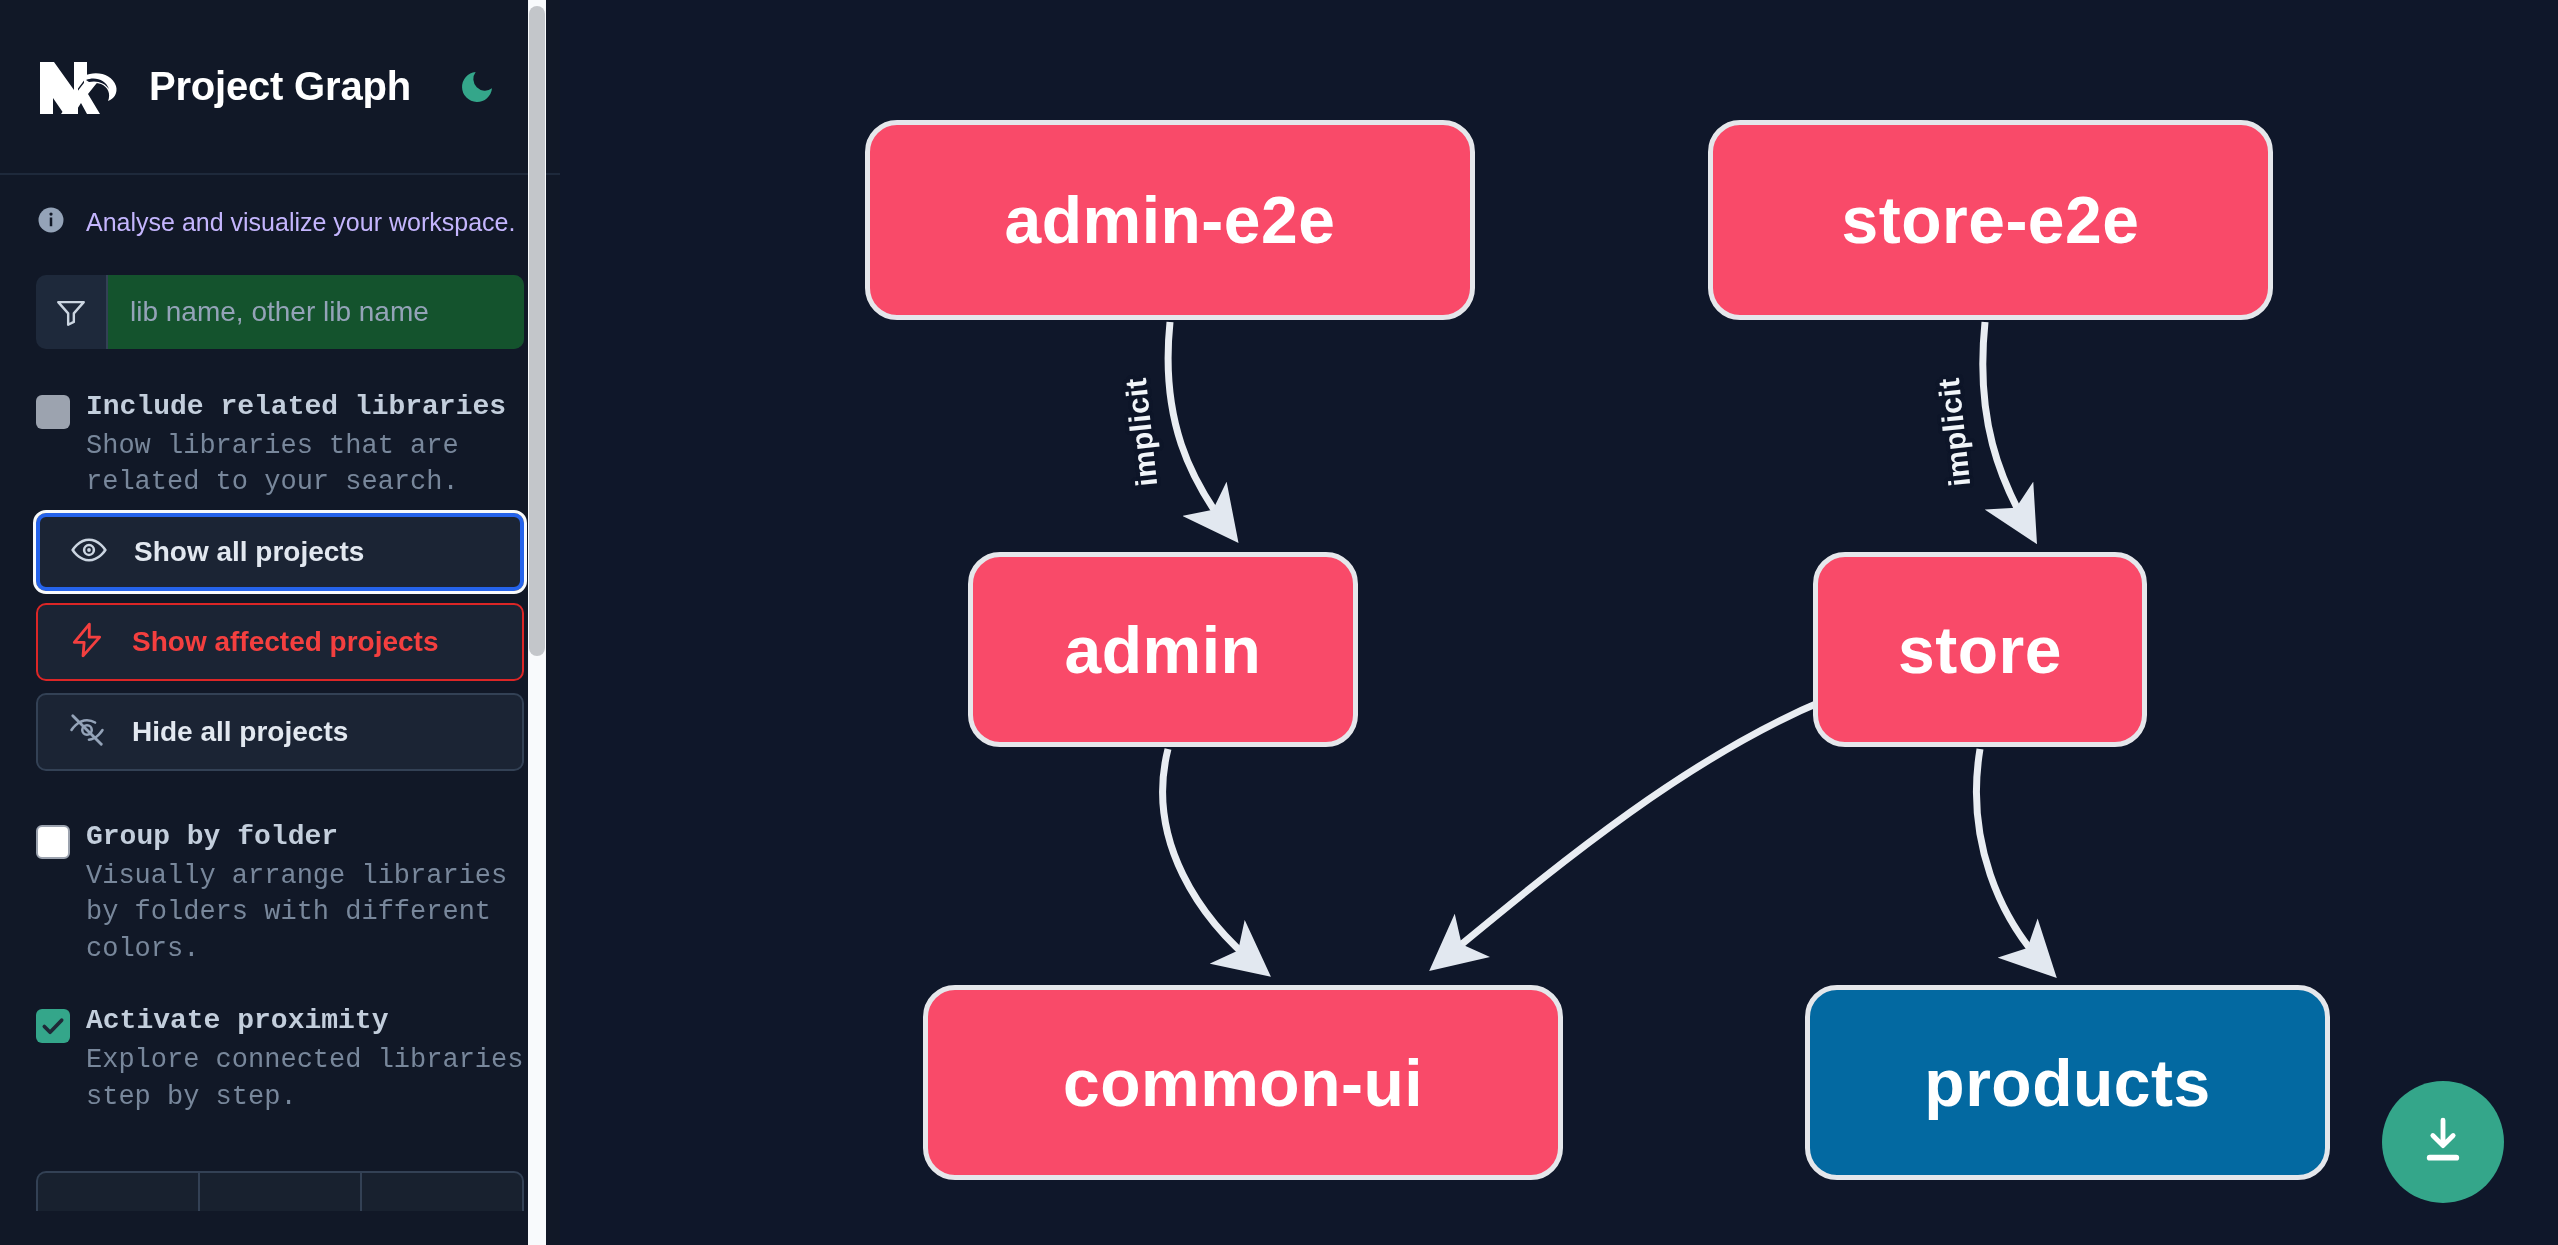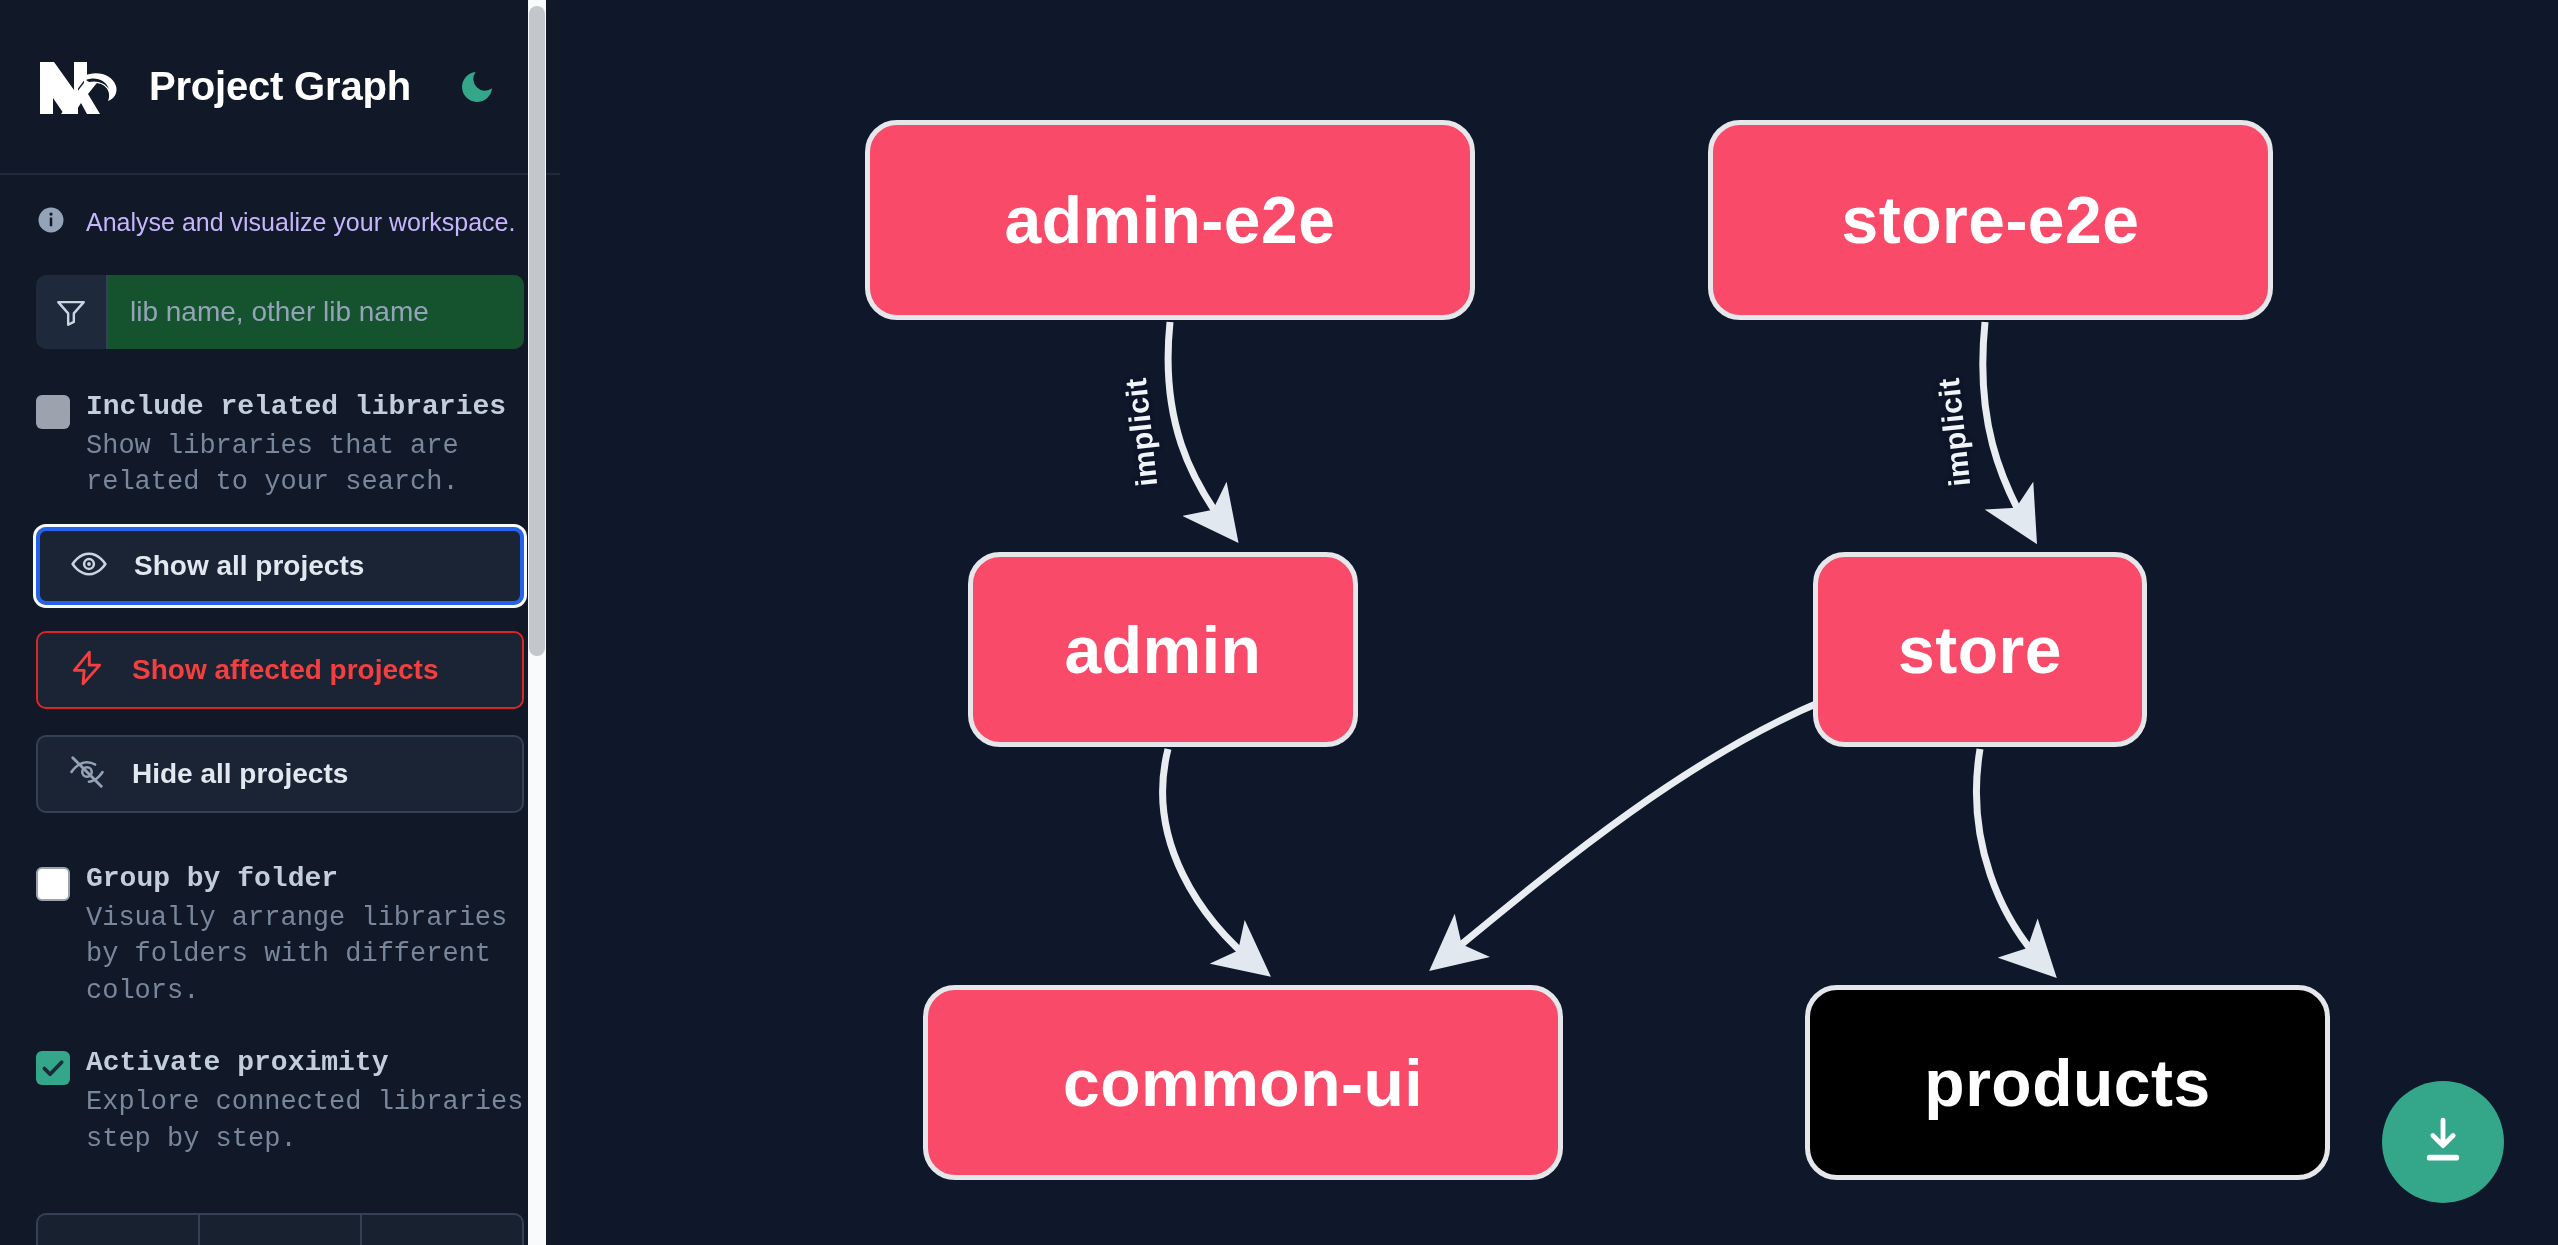--- a/index.html
+++ b/index.html
@@ -117,21 +117,21 @@
     font-size: 27px;
     line-height: 1.35;
     margin-top: 4px;
   }
 
   .btn {
     display: flex;
     align-items: center;
     gap: 26px;
     height: 78px;
-    margin-top: 26px;
+    margin-top: 12px;
     padding: 0 30px;
     border-radius: 10px;
     background: #1B2434;
     border: 2px solid #334155;
     cursor: pointer;
   }
   .btn-label { font-size: 28px; font-weight: 700; white-space: nowrap; }
   .btn.show-all {
     border: 4px solid #2563EB;
     outline: 3px solid #F8FAFC;
@@ -187,21 +187,21 @@
     border-radius: 32px;
     border: 5px solid #E5E7EB;
     color: #FFFFFF;
     font-size: 66px;
     font-weight: 700;
     letter-spacing: 0.5px;
     cursor: pointer;
     white-space: nowrap;
   }
   .node.pink { background: #F94A69; }
-  .node.gray { background: #000000; align-items: center; }
+  .node.gray { background: #0369a1; align-items: center; }
 
   .dl-btn {
     position: absolute;
     right: 54px; bottom: 42px;
     width: 122px; height: 122px;
     border-radius: 50%;
     background: #34A68A;
     display: flex; align-items: center; justify-content: center;
     cursor: pointer;
     border: none;

